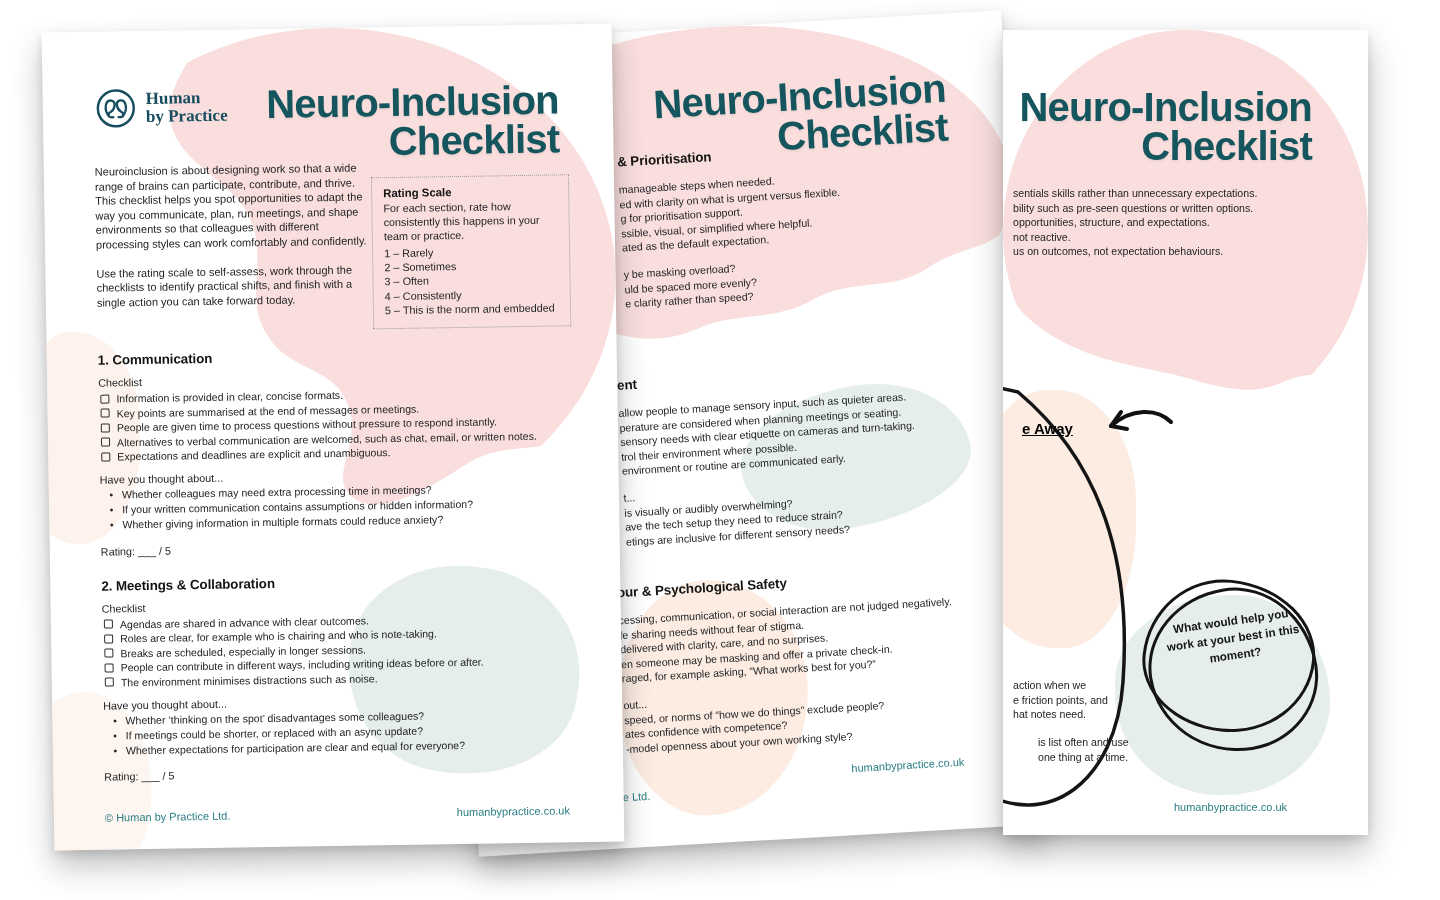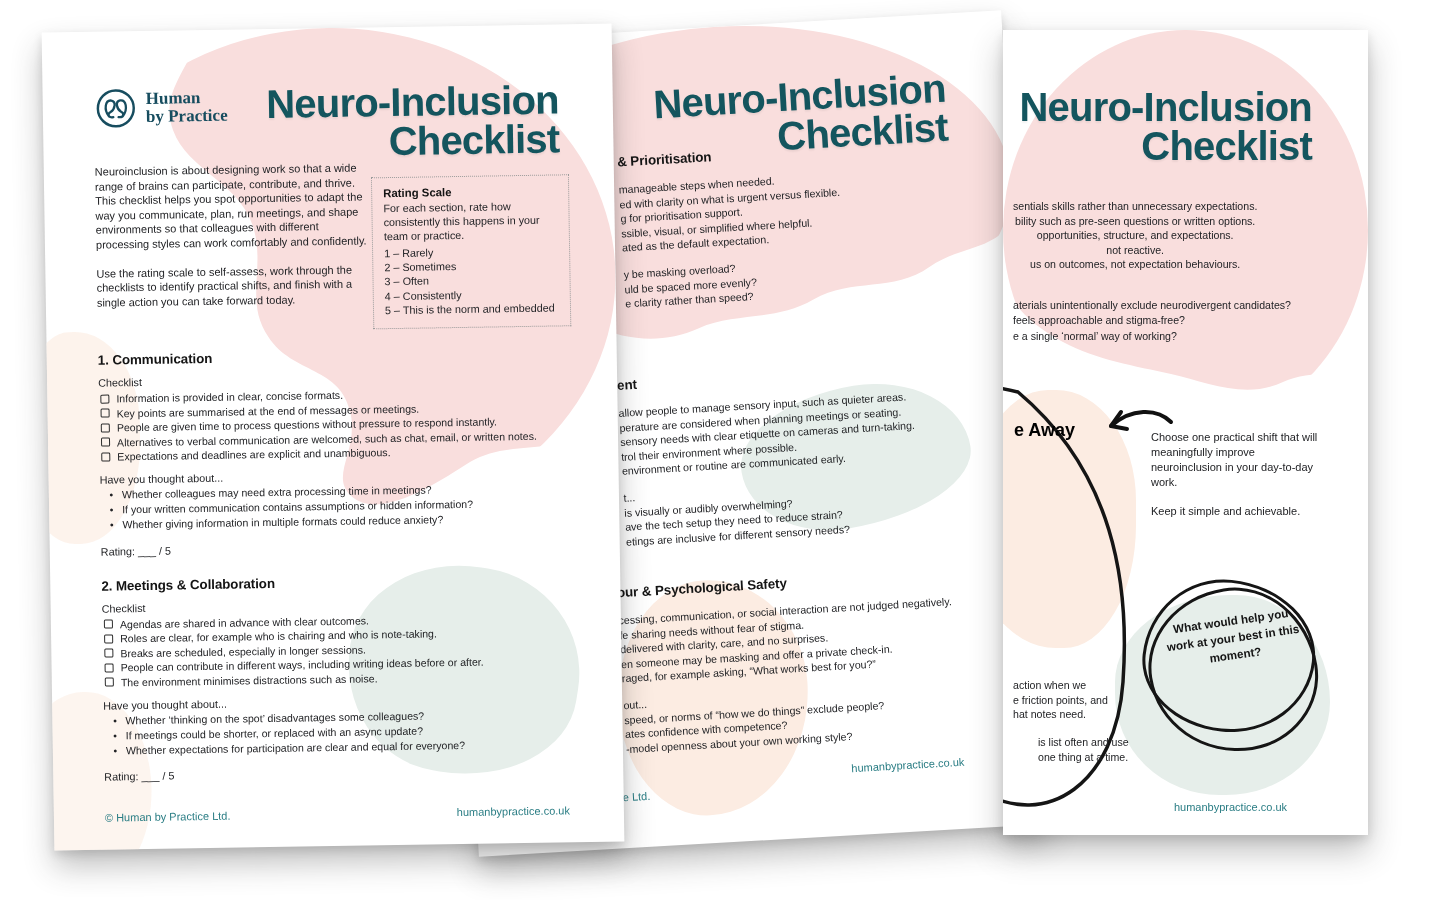--- a/index.html
+++ b/index.html
@@ -62,23 +62,23 @@
   .m-sec .sec-h { margin-bottom:13px; }
   .m-sec .gap { height:12px; }
   .m-s3 { left:178px; top:122px; }
   .m-s4 { left:165px; top:345px; }
   .m-s5 { left:153px; top:552px; }
   .m-footer-left  { position:absolute; left:136px; top:758px; font-size:11px; }
   .m-footer-right { position:absolute; right:80px; top:742px; font-size:11px; }
 
   
   .r-title { right:56px; top:58px; }
-  .r-items    { position:absolute; left:10px; top:169px;text-align:center; }
+  .r-items    { position:absolute; left:10px; top:156px; }
   .r-thoughts { position:absolute; left:10px; top:268px; }
-  .r-away  { position:absolute; left:11px; top:390px; font-size:18px; font-weight:700; }
+  .r-away  { position:absolute; left:19px; top:390px; font-size:15px; font-weight:700;text-decoration:underline; }
   .r-arrow { position:absolute; left:98px; top:376px; }
   .r-loop  { position:absolute; left:-135px; top:352px; }
   .r-take  { position:absolute; left:148px; top:400px; width:170px; }
   .r-take p { font-size:11px; line-height:15px; color:#222326; }
   .r-take p + p { margin-top:14px; }
   .r-circles { position:absolute; left:138px; top:528px; width:185px; height:215px; }
   .r-c1, .r-c2 { position:absolute; border:3px solid #151515; background:transparent; }
   .r-c1 { left:2px; top:22px; width:172px; height:152px;
           border-radius:47% 53% 50% 50% / 55% 48% 52% 45%; transform:rotate(6deg); }
   .r-c2 { left:8px; top:30px; width:168px; height:164px;
@@ -183,42 +183,33 @@
       <span>Checklist</span>
     </h1>
 
     <div class="r-items body-s">
         <div class="nowrap">sentials skills rather than unnecessary expectations.</div>
         <div class="nowrap">bility such as pre-seen questions or written options.</div>
         <div class="nowrap">opportunities, structure, and expectations.</div>
         <div class="nowrap">not reactive.</div>
         <div class="nowrap">us on outcomes, not expectation behaviours.</div>
       </div>
-    <div class="r-thoughts body-s" style="line-height:15.4px">
-        <div class="nowrap">aterials unintentionally exclude neurodivergent candidates?</div>
-        <div class="nowrap">feels approachable and stigma-free?</div>
-        <div class="nowrap">e a single ‘normal’ way of working?</div>
-      </div>
 
     <svg class="r-loop" width="265" height="425" viewBox="0 0 265 425">
       <path d="M150,10 C60,-15 0,60 8,160 C16,260 40,360 110,408 C180,450 248,400 255,300
                C262,200 245,90 150,10 Z" fill="none" stroke="#151515" stroke-width="3.5" stroke-linecap="round"></path>
     </svg>
 
     <div class="r-away nowrap">e Away</div>
 
     <svg class="r-arrow" width="74" height="36" viewBox="0 0 74 36">
       <path d="M70,16 C56,2 30,2 10,20" fill="none" stroke="#111" stroke-width="4" stroke-linecap="round"></path>
       <path d="M10,20 L20,6 M10,20 L26,23" fill="none" stroke="#111" stroke-width="4" stroke-linecap="round"></path>
     </svg>
 
-    <div class="r-take">
-      <p>Choose one practical shift that will meaningfully improve neuroinclusion in your day-to-day work.</p>
-      <p>Keep it simple and achievable.</p>
-    </div>
 
     <div class="r-circles">
       <div class="r-c1"></div>
       <div class="r-c2"></div>
       <div class="r-q">What would help you work at your best in this moment?</div>
     </div>
 
     <div class="r-close1 body-s">
         <div class="nowrap">action when we</div>
         <div class="nowrap">e friction points, and</div>

